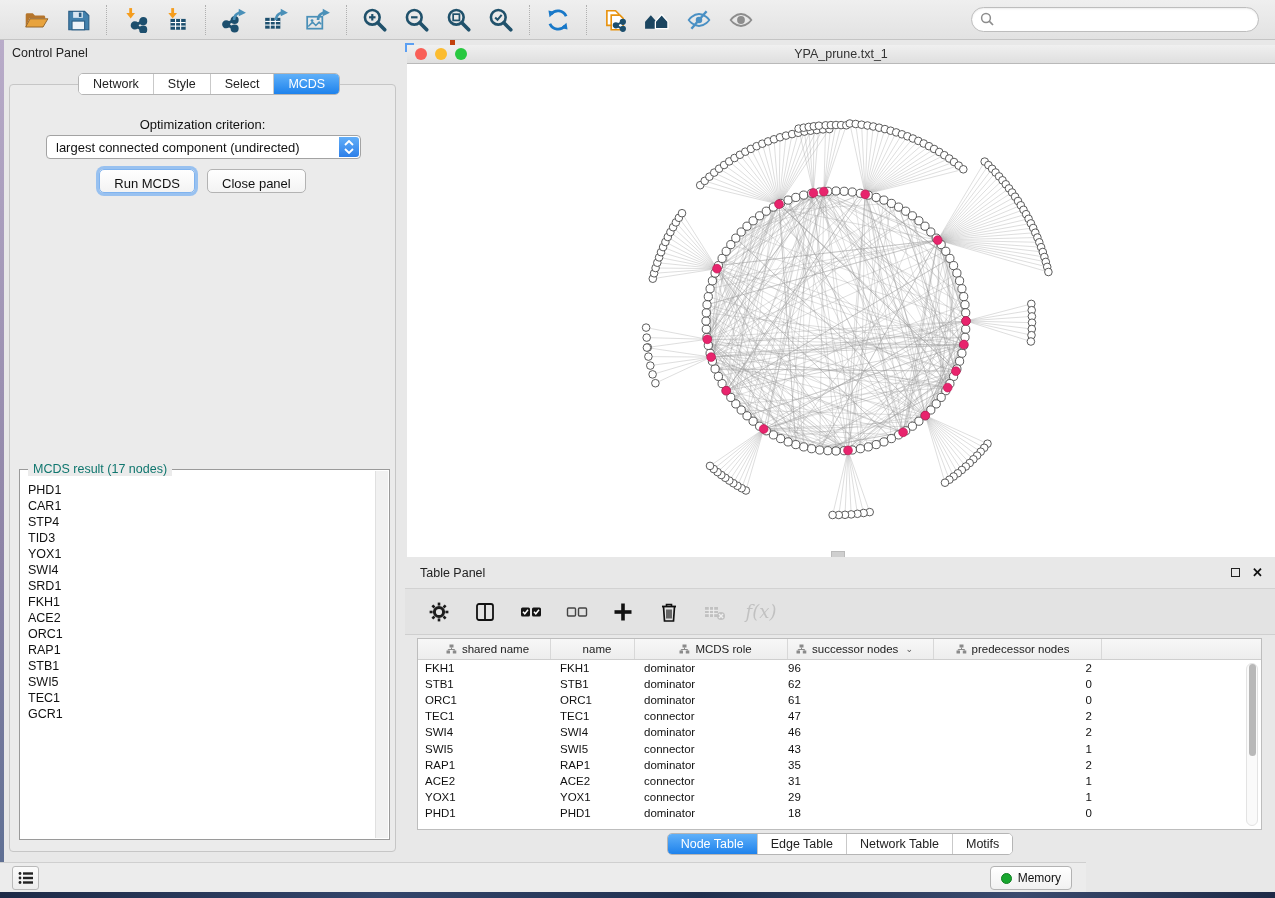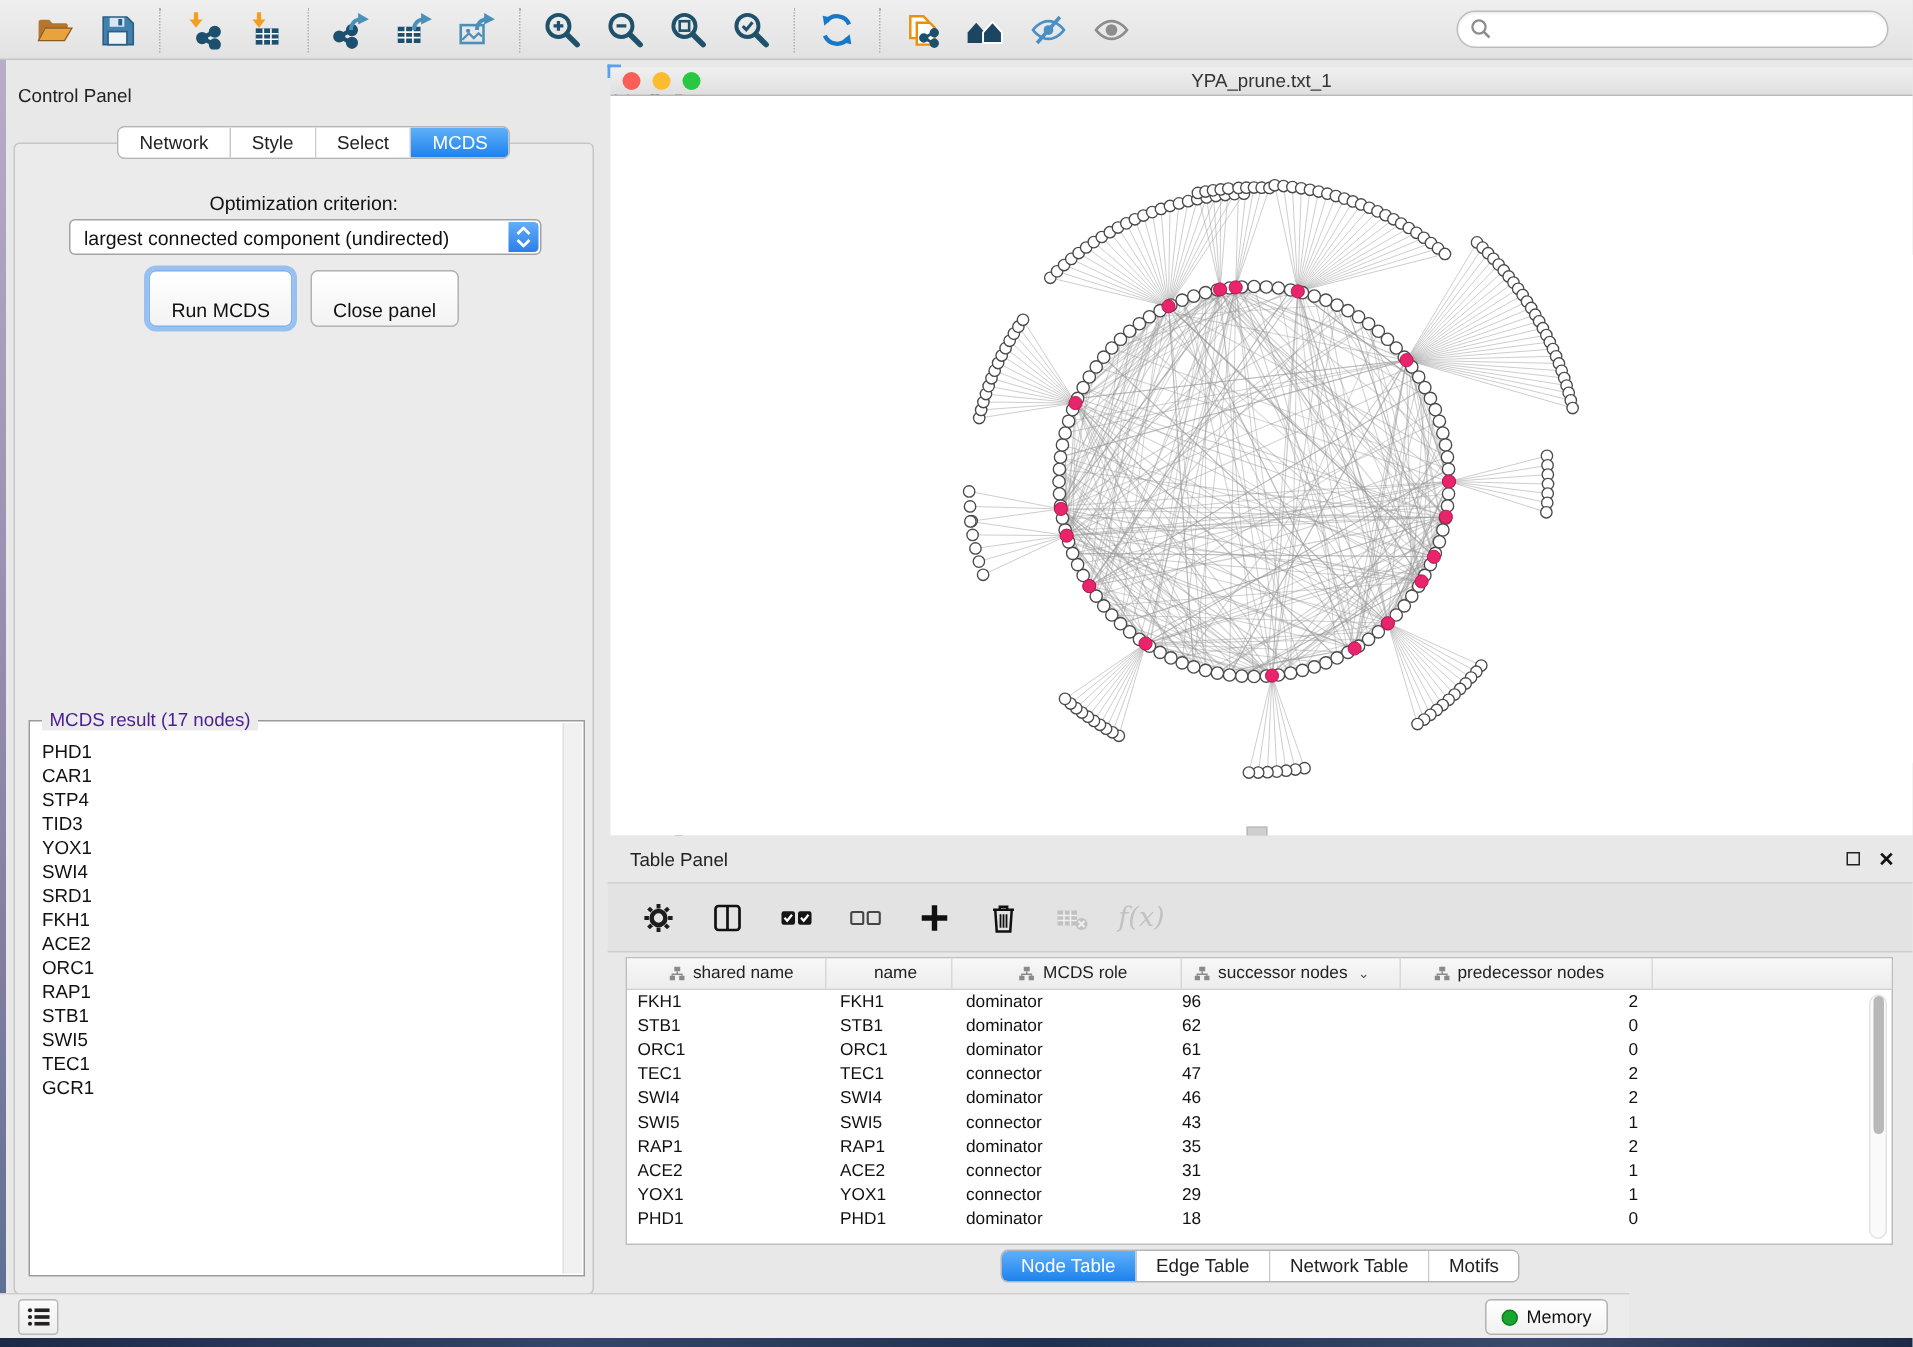--- a/index.html
+++ b/index.html
@@ -17,45 +17,45 @@
   #search-wrap { margin-left:auto; margin-right:6px; width:288px; height:25px; background:#fff;
     border:1px solid #bdbdbd; border-radius:13px; display:flex; align-items:center; padding-left:8px; box-shadow:inset 0 1px 2px rgba(0,0,0,.08); }
   #search-wrap input { border:none; outline:none; flex:1; font-size:12px; background:transparent; height:20px; }
 
   
   #wall-left { left:0; top:40px; width:4px; height:852px; background:linear-gradient(#b9acc9,#8d83a6 60%,#5b6e92); }
   #wall-bottom { left:0; top:892px; width:1275px; height:6px;
     background:linear-gradient(90deg,#1d2a47,#33456b 30%,#20304f 55%,#3a4a6e 80%,#1d2a47); }
 
   
-  #control-panel { left:4px; top:51px; width:451px; height:822px; background:#e8e8e8; border-right:5px solid #c2410c; }
+  #control-panel { left:4px; top:40px; width:451px; height:822px; background:#e8e8e8; border-right:5px solid #c2410c; }
   .panel-head { height:26px; display:flex; align-items:center; padding:0 8px; font-size:12.5px; color:#222; }
   .panel-head .spacer { flex:1; }
   .float-icon { width:9px; height:9px; border:1.5px solid #222; display:inline-block; margin-right:12px; }
   .close-icon { font-size:13px; font-weight:bold; color:#111; line-height:1; }
   #cp-tabs { left:74px; top:33px; height:22px; display:flex; border:1px solid #b5b5b5; border-radius:5px;
     overflow:hidden; background:#fff; z-index:3; }
   #cp-tabs .tab { padding:0 14px; font-size:12.5px; display:flex; align-items:center; color:#222;
     border-right:1px solid #c9c9c9; background:#fff; cursor:default; }
   #cp-tabs .tab:last-child { border-right:none; }
   #cp-tabs .tab.active { background:linear-gradient(#5fb0f9,#1e82ec); color:#fff; border-right:none; }
   #cp-content { left:5px; top:44px; width:387px; height:768px; background:#ebebeb;
     border:1px solid #c6c6c6; border-radius:4px; }
   #opt-label { top:32px; width:100%; text-align:center; font-size:13px; color:#111; }
   #opt-select { left:36px; top:50px; width:315px; height:24px; background:#fff; border:1px solid #a3a3a3;
     border-radius:4px; font-size:13px; color:#111; display:flex; align-items:center; padding-left:9px; }
   #opt-stepper { right:1px; top:1px; bottom:1px; width:20px; border-radius:0 3px 3px 0;
     background:linear-gradient(#62aef8,#2c7fe9); display:flex; flex-direction:column; align-items:center; justify-content:center; gap:2px; }
   #opt-stepper svg { display:block; }
   .btn { background:linear-gradient(#ffffff,#f3f3f3); border:1px solid #b3b3b3; border-radius:5px;
-    font-size:13px; color:#111; padding:18px 14px; height:24px; }
+    font-size:13px; color:#111; padding:6px 14px; height:24px; }
   #btn-row { top:84px; width:100%; display:flex; justify-content:center; gap:12px; }
   #run-btn { box-shadow:0 0 0 3px rgba(96,165,244,.6); border-color:#7fb3ef; }
   #mcds-box { left:9px; top:384px; width:371px; height:371px; background:#fff; border:1px solid #9a9a9a; }
-  #mcds-title { left:8px; top:-8px; background:#ebebeb; padding:0 5px; font-size:12.5px; color:#4c1d95; }
+  #mcds-title { left:8px; top:-8px; background:#ebebeb; padding:0 5px; font-size:12.5px; color:#0f766e; }
   #mcds-list { left:1px; top:8px; bottom:1px; right:14px; overflow:hidden; padding:4px 0 0 7px; }
   #mcds-list .item { font-size:12.5px; line-height:16px; color:#111; }
   #mcds-scroll { right:1px; top:1px; bottom:1px; width:13px; background:#f1f1f1; border-left:1px solid #e0e0e0; }
 
   
   #net-titlebar { left:407px; top:45px; width:868px; height:19px; background:linear-gradient(#f0f0f0,#dfdfdf);
     border-bottom:1px solid #b9b9b9; display:flex; align-items:center; }
   .light { width:12px; height:12px; border-radius:50%; margin-left:8px; }
   #net-title { position:absolute; width:100%; text-align:center; font-size:12.5px; color:#333; }
   #net-canvas { left:407px; top:64px; width:868px; height:493px; background:#fff; }

